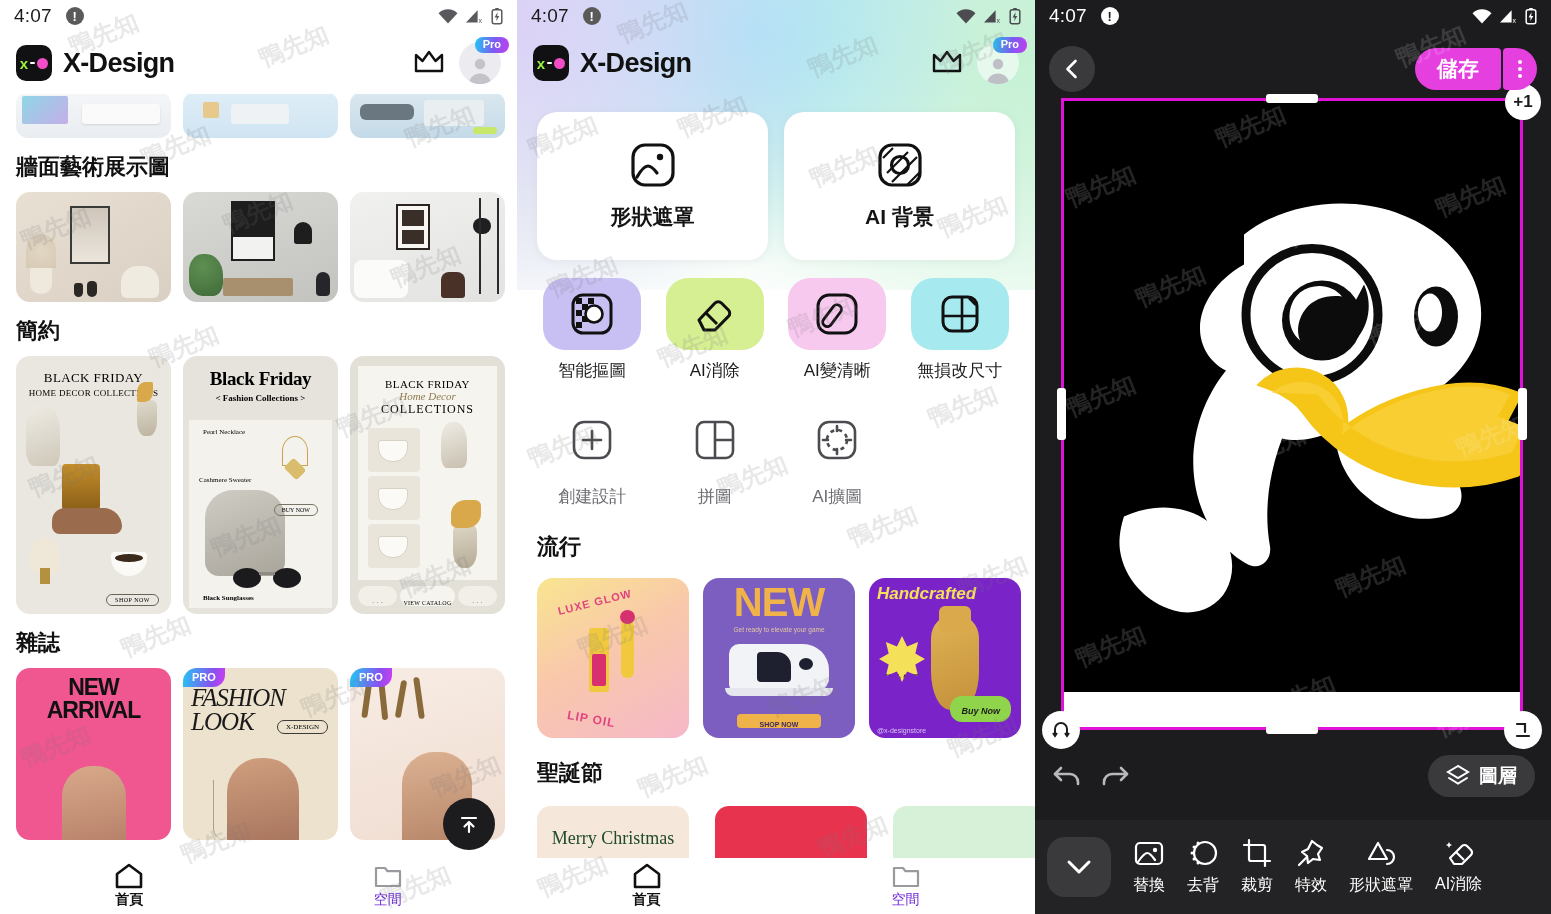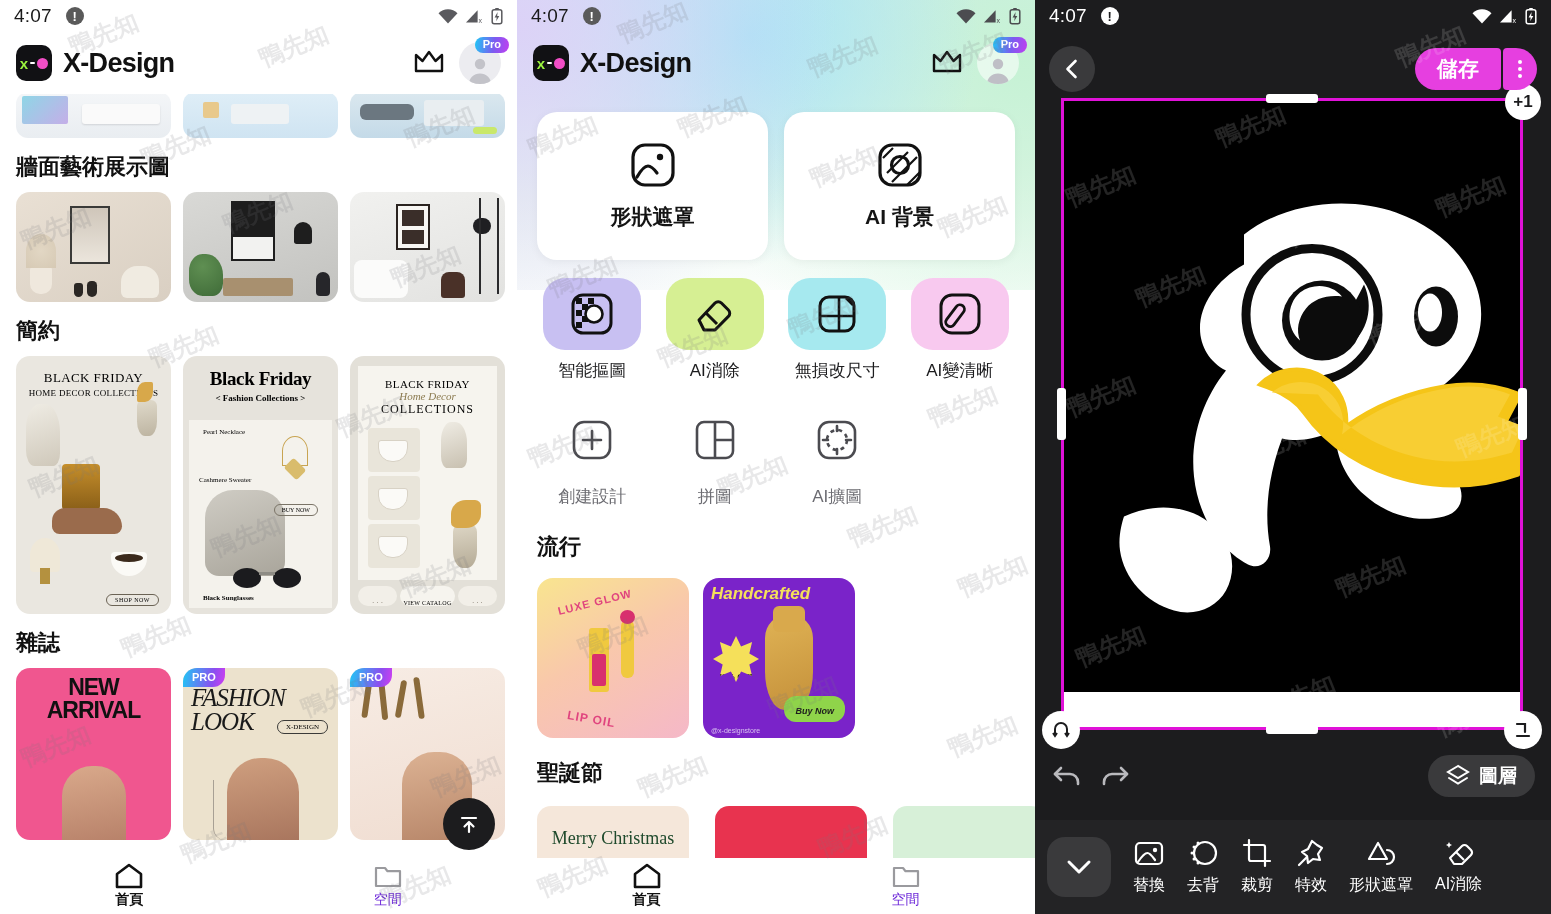--- a/index.html
+++ b/index.html
@@ -527,37 +527,37 @@
       <div class="minitool">
         <div class="mt-tile" style="background:#d6ef93;">
           <svg width="44" height="40" viewBox="0 0 44 40">
             <path d="M6 26 22 9a4.5 4.5 0 0 1 6.4 0l7 7a4.5 4.5 0 0 1 0 6.4L22 36H11Z" fill="none" stroke="#111" stroke-width="3" stroke-linejoin="round"></path>
             <path d="M13 19l11 11" stroke="#111" stroke-width="3"></path>
           </svg>
         </div>
         <div class="mt-label">AI消除</div>
       </div>
       <div class="minitool">
+        <div class="mt-tile" style="background:#f8c9ef;">
+          <svg width="44" height="44" viewBox="0 0 44 44">
+            <rect x="3" y="3" width="38" height="38" rx="11" fill="none" stroke="#111" stroke-width="3"></rect>
+            <rect x="13" y="11" width="9" height="25" rx="4.5" transform="rotate(37 17 23)" fill="none" stroke="#111" stroke-width="2.8"></rect>
+          </svg>
+        </div>
+        <div class="mt-label">AI變清晰</div>
+      </div>
+      <div class="minitool">
         <div class="mt-tile" style="background:#a6e9ef;">
           <svg width="44" height="44" viewBox="0 0 44 44">
             <rect x="5" y="5" width="34" height="34" rx="9" fill="none" stroke="#111" stroke-width="3"></rect>
             <path d="M5 24h34M24 5v34" stroke="#111" stroke-width="2.6"></path>
             <path d="M31 6l7 7" stroke="#111" stroke-width="2.6"></path>
           </svg>
         </div>
         <div class="mt-label">無損改尺寸</div>
-      </div>
-      <div class="minitool">
-        <div class="mt-tile" style="background:#f8c9ef;">
-          <svg width="44" height="44" viewBox="0 0 44 44">
-            <rect x="3" y="3" width="38" height="38" rx="11" fill="none" stroke="#111" stroke-width="3"></rect>
-            <rect x="13" y="11" width="9" height="25" rx="4.5" transform="rotate(37 17 23)" fill="none" stroke="#111" stroke-width="2.8"></rect>
-          </svg>
-        </div>
-        <div class="mt-label">AI變清晰</div>
       </div>
     </div>
 
     <div class="minirow minirow2">
       <div class="minitool">
         <div class="mt-tile">
           <svg width="42" height="42" viewBox="0 0 42 42">
             <rect x="3" y="3" width="36" height="36" rx="10" fill="none" stroke="#4b4b50" stroke-width="2.6"></rect>
             <path d="M21 12v18M12 21h18" stroke="#4b4b50" stroke-width="2.6" stroke-linecap="round"></path>
           </svg>
@@ -589,20 +589,31 @@
 
   <div class="sec-title" style="position:absolute;top:532px;left:0;margin:0 0 0 20px;">流行</div>
   <div class="hrow" style="position:absolute;top:578px;left:0;padding-left:20px;gap:14px;">
     <div class="sq" style="width:152px;height:160px;background:linear-gradient(150deg,#f9e58f 0%,#f9c8ab 45%,#f5b8c8 100%);">
       <div style="position:absolute;left:20px;top:18px;font-size:11px;font-weight:bold;color:#e0447e;transform:rotate(-14deg);letter-spacing:1px;">LUXE GLOW</div>
       <div style="position:absolute;left:52px;top:50px;width:20px;height:64px;background:#f0c93f;border-radius:3px;"></div>
       <div style="position:absolute;left:55px;top:76px;width:14px;height:32px;background:#d8306e;border-radius:2px;"></div>
       <div style="position:absolute;left:84px;top:42px;width:13px;height:58px;background:#f0c93f;border-radius:6px;"></div>
       <div style="position:absolute;left:83px;top:32px;width:15px;height:14px;background:#d8306e;border-radius:50%;"></div>
       <div style="position:absolute;left:30px;bottom:12px;font-size:12px;font-weight:bold;color:#e0447e;transform:rotate(10deg);letter-spacing:1px;">LIP OIL</div>
+    </div>
+    <div class="sq" style="width:152px;height:160px;background:#7c5ec0;">
+      <div style="position:absolute;left:8px;top:4px;right:8px;text-align:center;font-size:40px;font-weight:bold;color:#f0b34a;letter-spacing:-1px;line-height:1;">NEW</div>
+      <div style="position:absolute;left:12px;top:48px;right:12px;text-align:center;font-size:6.5px;color:#e6c6a0;">Get ready to elevate your game</div>
+      <div style="position:absolute;left:26px;top:66px;width:100px;height:48px;background:#f2f3f7;border-radius:10px 26px 14px 8px;"></div>
+      <div style="position:absolute;left:54px;top:74px;width:34px;height:30px;background:#1e2030;border-radius:4px 14px 4px 4px;"></div>
+      <div style="position:absolute;left:96px;top:80px;width:14px;height:12px;background:#1e2030;border-radius:50%;"></div>
+      <div style="position:absolute;left:22px;top:110px;width:108px;height:8px;background:#e6e6ee;border-radius:0 0 8px 8px;"></div>
+      <div style="position:absolute;left:34px;bottom:10px;width:84px;height:14px;background:#f0b34a;border-radius:4px;" class="ctr">
+          <span style="font-size:7px;font-weight:bold;color:#3a2a5c;">SHOP NOW</span>
+        </div>
     </div>
     <div class="sq" style="width:152px;height:160px;background:#7a23c9;">
       <div style="position:absolute;left:8px;top:6px;font-size:17px;font-weight:bold;font-style:italic;color:#f5e05a;">Handcrafted</div>
       <div style="position:absolute;left:62px;top:36px;width:48px;height:96px;background:linear-gradient(160deg,#e0b355,#c4903a);border-radius:24px 24px 40% 40%;"></div>
       <div style="position:absolute;left:70px;top:28px;width:32px;height:26px;background:#d9a94c;border-radius:6px;"></div>
       <div style="position:absolute;left:10px;top:58px;width:46px;height:46px;background:#f5e05a;clip-path:polygon(50% 0,61% 23%,85% 13%,79% 38%,100% 50%,79% 62%,85% 87%,61% 77%,50% 100%,39% 77%,15% 87%,21% 62%,0 50%,21% 38%,15% 13%,39% 23%);" class="ctr">
         <span style="font-size:9px;font-weight:bold;color:#1a1a1a;line-height:1;text-align:center;">70% OFF</span>
       </div>
       <div style="position:absolute;right:10px;bottom:16px;background:#8fd44a;border-radius:12px;padding:4px 11px;"><span style="font-size:9px;font-weight:bold;font-style:italic;color:#1d1d1d;">Buy Now</span></div>
       <div style="position:absolute;left:8px;bottom:4px;font-size:7px;color:#d9c3f0;">@x-designstore</div>

